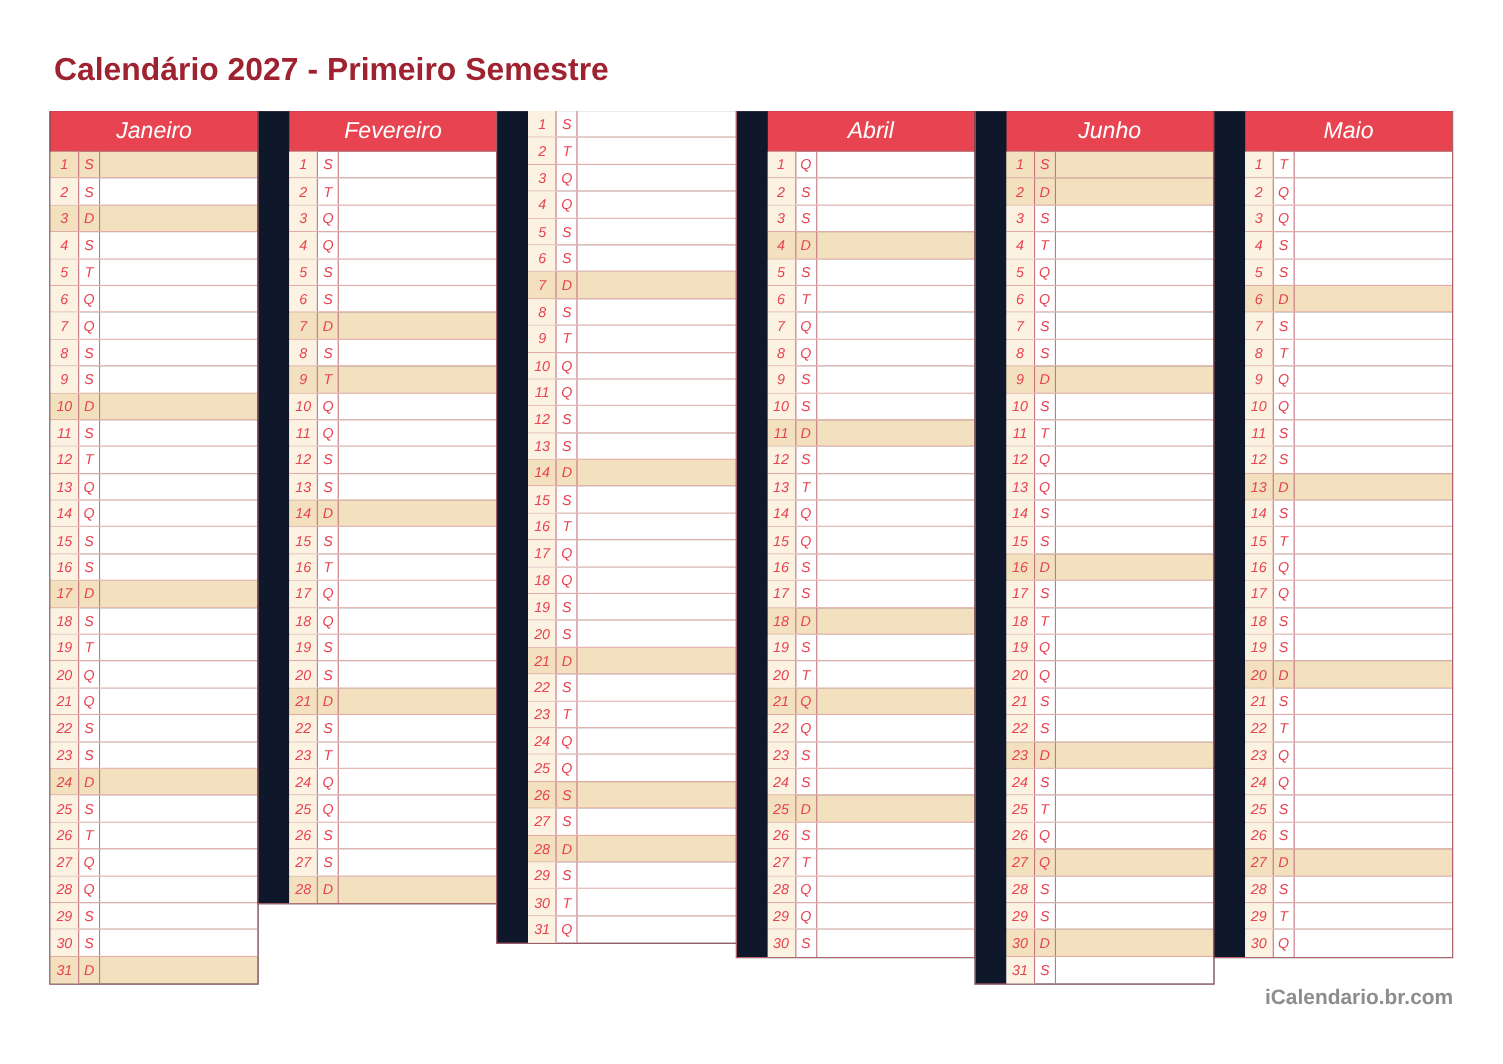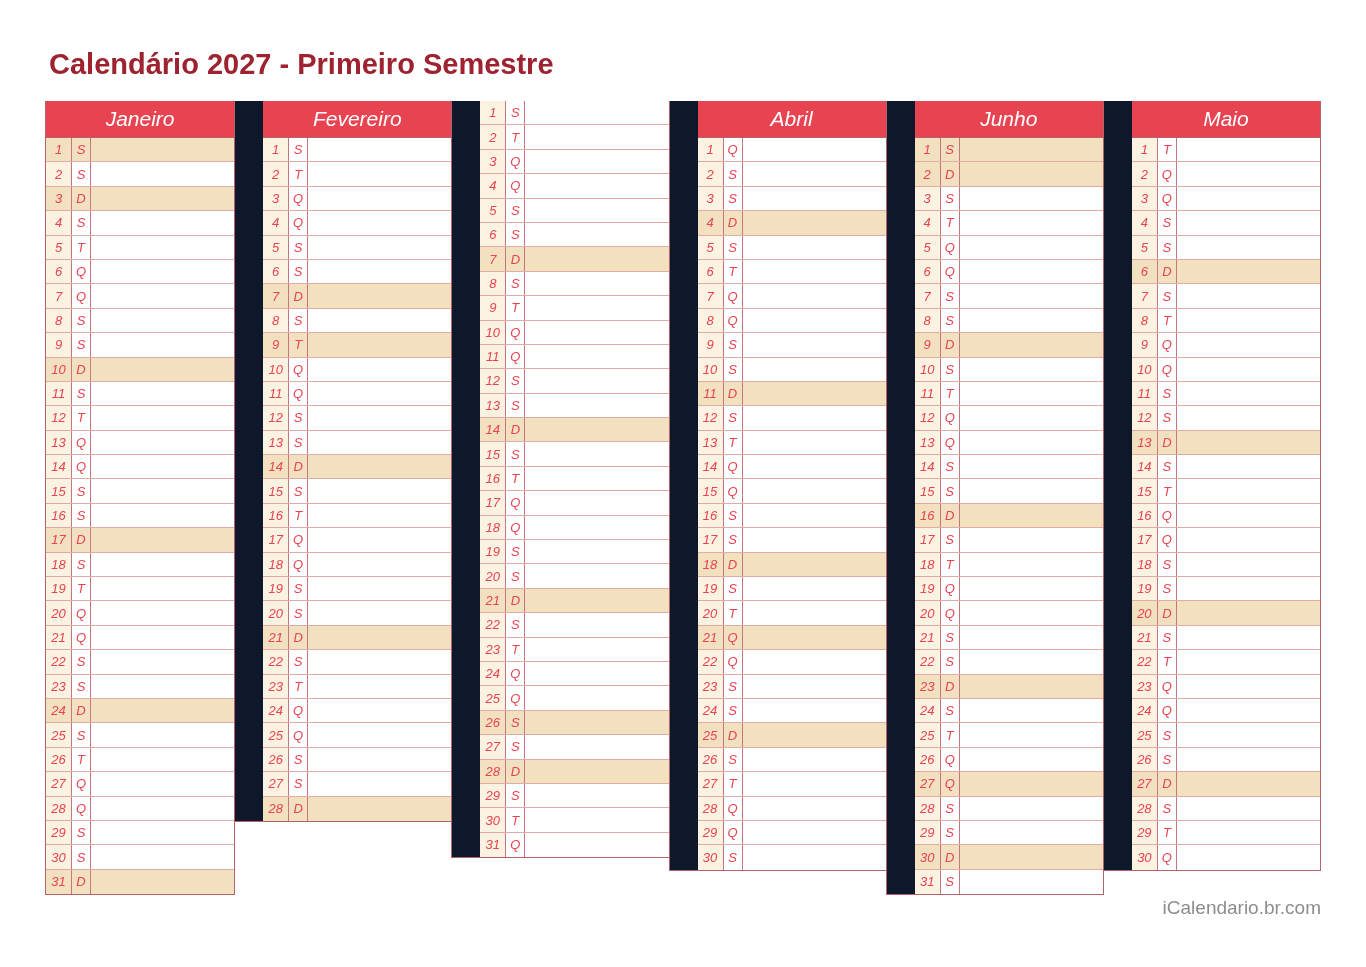--- a/index.html
+++ b/index.html
@@ -60,21 +60,21 @@
   .cell-wd{
     width:19px;flex:0 0 19px;box-sizing:border-box;
     border-right:1px solid var(--border-cell);
     color:var(--day-text);font-size:13px;
     display:flex;align-items:center;justify-content:center;
     background:transparent;
   }
   .cell-note{flex:1 1 auto;}
   .footer{
     position:absolute;right:45px;top:897px;
-    color:var(--footer-color);font-size:19px;
+    color:var(--footer-color);font-size:19px;font-weight:bold;
   }
 </style>
 </head>
 <body>
 
 <h1 class="page-title">Calendário 2027 - Primeiro Semestre</h1>
 
 <div class="calendar">
     <div class="month">
     <div class="month-header">Janeiro</div>

